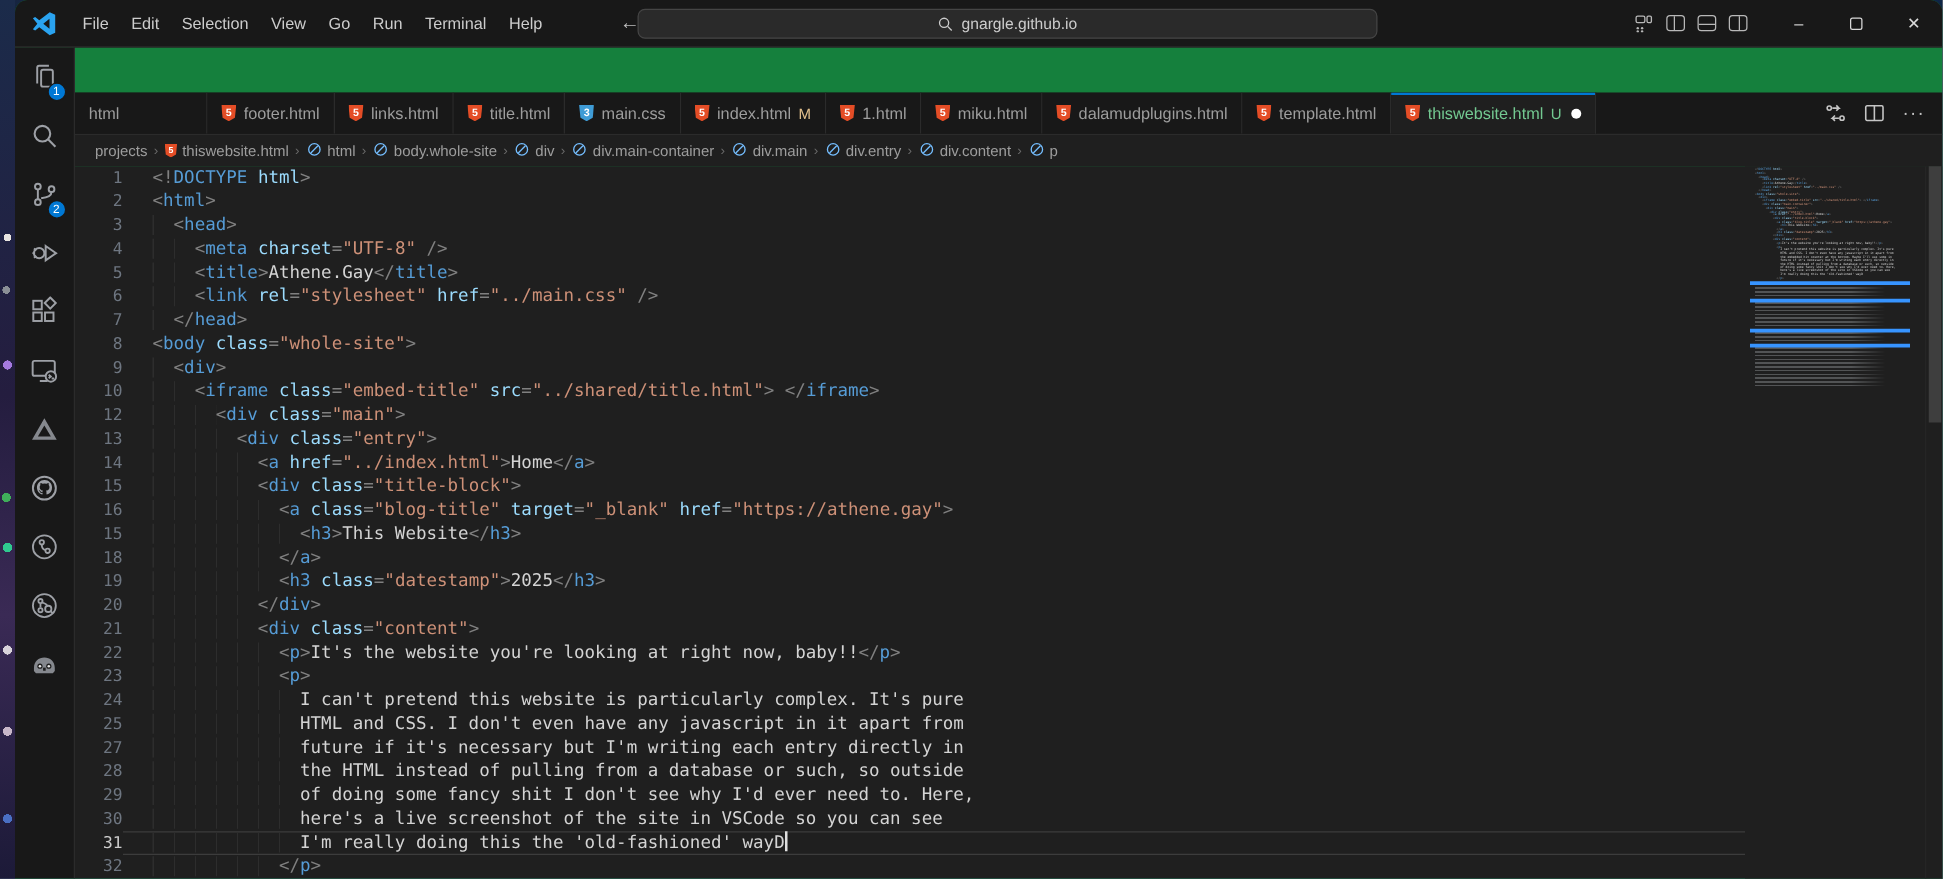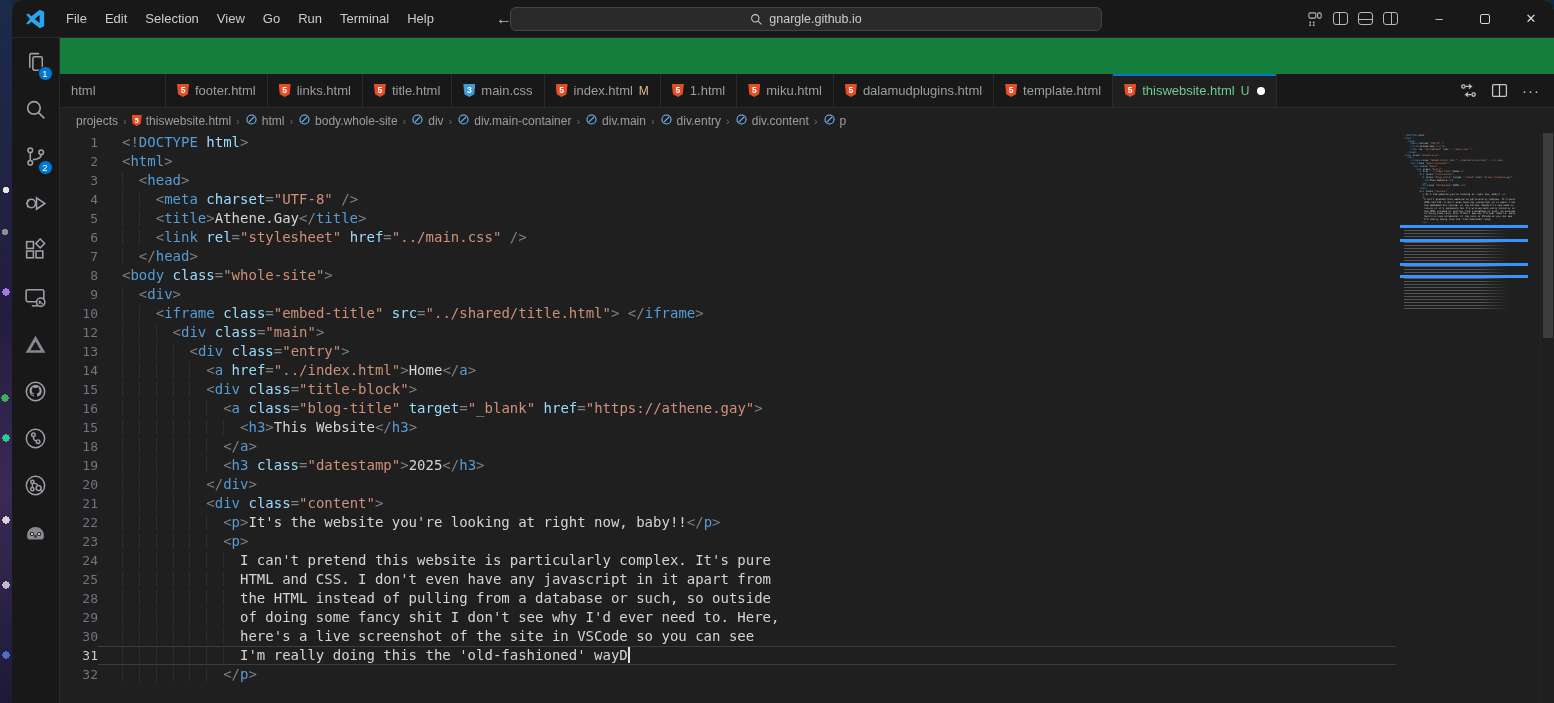--- a/index.html
+++ b/index.html
@@ -470,20 +470,21 @@
             <div class="line"><span class="lnum">16</span><span class="lcontent"><span class="ind">            </span><span class="tk-p">&lt;</span><span class="tk-t">a</span><span class="tk-x"> </span><span class="tk-a">class</span><span class="tk-p">=</span><span class="tk-s">"blog-title"</span><span class="tk-x"> </span><span class="tk-a">target</span><span class="tk-p">=</span><span class="tk-s">"_blank"</span><span class="tk-x"> </span><span class="tk-a">href</span><span class="tk-p">=</span><span class="tk-s">"</span><span class="tk-l">https://athene.gay</span><span class="tk-s">"</span><span class="tk-p">&gt;</span></span></div>
             <div class="line"><span class="lnum">15</span><span class="lcontent"><span class="ind">              </span><span class="tk-p">&lt;</span><span class="tk-t">h3</span><span class="tk-p">&gt;</span><span class="tk-x">This Website</span><span class="tk-p">&lt;/</span><span class="tk-t">h3</span><span class="tk-p">&gt;</span></span></div>
             <div class="line"><span class="lnum">18</span><span class="lcontent"><span class="ind">            </span><span class="tk-p">&lt;/</span><span class="tk-t">a</span><span class="tk-p">&gt;</span></span></div>
             <div class="line"><span class="lnum">19</span><span class="lcontent"><span class="ind">            </span><span class="tk-p">&lt;</span><span class="tk-t">h3</span><span class="tk-x"> </span><span class="tk-a">class</span><span class="tk-p">=</span><span class="tk-s">"datestamp"</span><span class="tk-p">&gt;</span><span class="tk-x">2025</span><span class="tk-p">&lt;/</span><span class="tk-t">h3</span><span class="tk-p">&gt;</span></span></div>
             <div class="line"><span class="lnum">20</span><span class="lcontent"><span class="ind">          </span><span class="tk-p">&lt;/</span><span class="tk-t">div</span><span class="tk-p">&gt;</span></span></div>
             <div class="line"><span class="lnum">21</span><span class="lcontent"><span class="ind">          </span><span class="tk-p">&lt;</span><span class="tk-t">div</span><span class="tk-x"> </span><span class="tk-a">class</span><span class="tk-p">=</span><span class="tk-s">"content"</span><span class="tk-p">&gt;</span></span></div>
             <div class="line"><span class="lnum">22</span><span class="lcontent"><span class="ind">            </span><span class="tk-p">&lt;</span><span class="tk-t">p</span><span class="tk-p">&gt;</span><span class="tk-x">It's the website you're looking at right now, baby!!</span><span class="tk-p">&lt;/</span><span class="tk-t">p</span><span class="tk-p">&gt;</span></span></div>
             <div class="line"><span class="lnum">23</span><span class="lcontent"><span class="ind">            </span><span class="tk-p">&lt;</span><span class="tk-t">p</span><span class="tk-p">&gt;</span></span></div>
             <div class="line"><span class="lnum">24</span><span class="lcontent"><span class="ind">              </span><span class="tk-x">I can't pretend this website is particularly complex. It's pure</span></span></div>
             <div class="line"><span class="lnum">25</span><span class="lcontent"><span class="ind">              </span><span class="tk-x">HTML and CSS. I don't even have any javascript in it apart from</span></span></div>
+            <div class="line"><span class="lnum">27</span><span class="lcontent"><span class="ind">              </span><span class="tk-x">future if it's necessary but I'm writing each entry directly in</span></span></div>
             <div class="line"><span class="lnum">28</span><span class="lcontent"><span class="ind">              </span><span class="tk-x">the HTML instead of pulling from a database or such, so outside</span></span></div>
             <div class="line"><span class="lnum">29</span><span class="lcontent"><span class="ind">              </span><span class="tk-x">of doing some fancy shit I don't see why I'd ever need to. Here,</span></span></div>
             <div class="line"><span class="lnum">30</span><span class="lcontent"><span class="ind">              </span><span class="tk-x">here's a live screenshot of the site in VSCode so you can see</span></span></div>
             <div class="line current"><span class="lnum">31</span><span class="lcontent"><span class="ind">              </span><span class="tk-x">I'm really doing this the 'old-fashioned' wayD</span><span class="cursor"></span></span></div>
             <div class="line"><span class="lnum">32</span><span class="lcontent"><span class="ind">            </span><span class="tk-p">&lt;/</span><span class="tk-t">p</span><span class="tk-p">&gt;</span></span></div>
           </div>
         <div class="minimap">
           <div class="mini-lines" id="mini"><div><span><span class="tk-p">&lt;!</span><span class="tk-t">DOCTYPE</span><span class="tk-x"> </span><span class="tk-a">html</span><span class="tk-p">&gt;</span></span></div><div><span><span class="tk-p">&lt;</span><span class="tk-t">html</span><span class="tk-p">&gt;</span></span></div><div><span><span>  </span><span class="tk-p">&lt;</span><span class="tk-t">head</span><span class="tk-p">&gt;</span></span></div><div><span><span>    </span><span class="tk-p">&lt;</span><span class="tk-t">meta</span><span class="tk-x"> </span><span class="tk-a">charset</span><span class="tk-p">=</span><span class="tk-s">"UTF-8"</span><span class="tk-x"> </span><span class="tk-p">/&gt;</span></span></div><div><span><span>    </span><span class="tk-p">&lt;</span><span class="tk-t">title</span><span class="tk-p">&gt;</span><span class="tk-x">Athene.Gay</span><span class="tk-p">&lt;/</span><span class="tk-t">title</span><span class="tk-p">&gt;</span></span></div><div><span><span>    </span><span class="tk-p">&lt;</span><span class="tk-t">link</span><span class="tk-x"> </span><span class="tk-a">rel</span><span class="tk-p">=</span><span class="tk-s">"stylesheet"</span><span class="tk-x"> </span><span class="tk-a">href</span><span class="tk-p">=</span><span class="tk-s">"</span><span class="tk-l">../main.css</span><span class="tk-s">"</span><span class="tk-x"> </span><span class="tk-p">/&gt;</span></span></div><div><span><span>  </span><span class="tk-p">&lt;/</span><span class="tk-t">head</span><span class="tk-p">&gt;</span></span></div><div><span><span class="tk-p">&lt;</span><span class="tk-t">body</span><span class="tk-x"> </span><span class="tk-a">class</span><span class="tk-p">=</span><span class="tk-s">"whole-site"</span><span class="tk-p">&gt;</span></span></div><div><span><span>  </span><span class="tk-p">&lt;</span><span class="tk-t">div</span><span class="tk-p">&gt;</span></span></div><div><span><span>    </span><span class="tk-p">&lt;</span><span class="tk-t">iframe</span><span class="tk-x"> </span><span class="tk-a">class</span><span class="tk-p">=</span><span class="tk-s">"embed-title"</span><span class="tk-x"> </span><span class="tk-a">src</span><span class="tk-p">=</span><span class="tk-s">"</span><span class="tk-l">../shared/title.html</span><span class="tk-s">"</span><span class="tk-p">&gt;</span><span class="tk-x"> </span><span class="tk-p">&lt;/</span><span class="tk-t">iframe</span><span class="tk-p">&gt;</span></span></div><div><span><span>    </span><span class="tk-p">&lt;</span><span class="tk-t">div</span><span class="tk-x"> </span><span class="tk-a">class</span><span class="tk-p">=</span><span class="tk-s">"main-container"</span><span class="tk-p">&gt;</span></span></div><div><span><span>      </span><span class="tk-p">&lt;</span><span class="tk-t">div</span><span class="tk-x"> </span><span class="tk-a">class</span><span class="tk-p">=</span><span class="tk-s">"main"</span><span class="tk-p">&gt;</span></span></div><div><span><span>        </span><span class="tk-p">&lt;</span><span class="tk-t">div</span><span class="tk-x"> </span><span class="tk-a">class</span><span class="tk-p">=</span><span class="tk-s">"entry"</span><span class="tk-p">&gt;</span></span></div><div><span><span>          </span><span class="tk-p">&lt;</span><span class="tk-t">a</span><span class="tk-x"> </span><span class="tk-a">href</span><span class="tk-p">=</span><span class="tk-s">"</span><span class="tk-l">../index.html</span><span class="tk-s">"</span><span class="tk-p">&gt;</span><span class="tk-x">Home</span><span class="tk-p">&lt;/</span><span class="tk-t">a</span><span class="tk-p">&gt;</span></span></div><div><span><span>          </span><span class="tk-p">&lt;</span><span class="tk-t">div</span><span class="tk-x"> </span><span class="tk-a">class</span><span class="tk-p">=</span><span class="tk-s">"title-block"</span><span class="tk-p">&gt;</span></span></div><div><span><span>            </span><span class="tk-p">&lt;</span><span class="tk-t">a</span><span class="tk-x"> </span><span class="tk-a">class</span><span class="tk-p">=</span><span class="tk-s">"blog-title"</span><span class="tk-x"> </span><span class="tk-a">target</span><span class="tk-p">=</span><span class="tk-s">"_blank"</span><span class="tk-x"> </span><span class="tk-a">href</span><span class="tk-p">=</span><span class="tk-s">"</span><span class="tk-l">https://athene.gay</span><span class="tk-s">"</span><span class="tk-p">&gt;</span></span></div><div><span><span>              </span><span class="tk-p">&lt;</span><span class="tk-t">h3</span><span class="tk-p">&gt;</span><span class="tk-x">This Website</span><span class="tk-p">&lt;/</span><span class="tk-t">h3</span><span class="tk-p">&gt;</span></span></div><div><span><span>            </span><span class="tk-p">&lt;/</span><span class="tk-t">a</span><span class="tk-p">&gt;</span></span></div><div><span><span>            </span><span class="tk-p">&lt;</span><span class="tk-t">h3</span><span class="tk-x"> </span><span class="tk-a">class</span><span class="tk-p">=</span><span class="tk-s">"datestamp"</span><span class="tk-p">&gt;</span><span class="tk-x">2025</span><span class="tk-p">&lt;/</span><span class="tk-t">h3</span><span class="tk-p">&gt;</span></span></div><div><span><span>          </span><span class="tk-p">&lt;/</span><span class="tk-t">div</span><span class="tk-p">&gt;</span></span></div><div><span><span>          </span><span class="tk-p">&lt;</span><span class="tk-t">div</span><span class="tk-x"> </span><span class="tk-a">class</span><span class="tk-p">=</span><span class="tk-s">"content"</span><span class="tk-p">&gt;</span></span></div><div><span><span>            </span><span class="tk-p">&lt;</span><span class="tk-t">p</span><span class="tk-p">&gt;</span><span class="tk-x">It's the website you're looking at right now, baby!!</span><span class="tk-p">&lt;/</span><span class="tk-t">p</span><span class="tk-p">&gt;</span></span></div><div><span><span>            </span><span class="tk-p">&lt;</span><span class="tk-t">p</span><span class="tk-p">&gt;</span></span></div><div><span><span>              </span><span class="tk-x">I can't pretend this website is particularly complex. It's pure</span></span></div><div><span><span>              </span><span class="tk-x">HTML and CSS. I don't even have any javascript in it apart from</span></span></div><div><span><span>              </span><span class="tk-x">the embedded hit counter at the bottom. Maybe I'll use some in</span></span></div><div><span><span>              </span><span class="tk-x">future if it's necessary but I'm writing each entry directly in</span></span></div><div><span><span>              </span><span class="tk-x">the HTML instead of pulling from a database or such, so outside</span></span></div><div><span><span>              </span><span class="tk-x">of doing some fancy shit I don't see why I'd ever need to. Here,</span></span></div><div><span><span>              </span><span class="tk-x">here's a live screenshot of the site in VSCode so you can see</span></span></div><div><span><span>              </span><span class="tk-x">I'm really doing this the 'old-fashioned' wayD</span></span></div><div><span><span>            </span><span class="tk-p">&lt;/</span><span class="tk-t">p</span><span class="tk-p">&gt;</span></span></div></div>
           <div class="mini-filler"></div>
         <div class="mini-bluebar" style="top: 92px;"></div>

